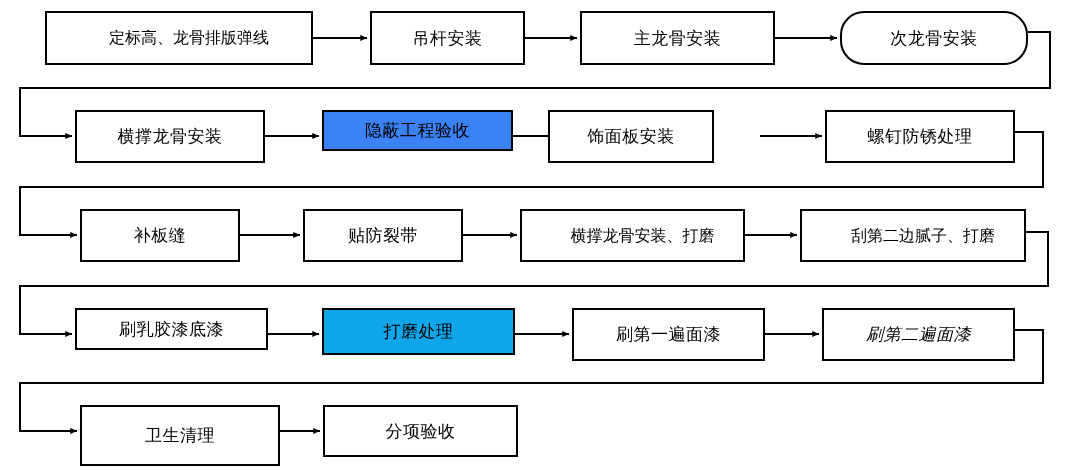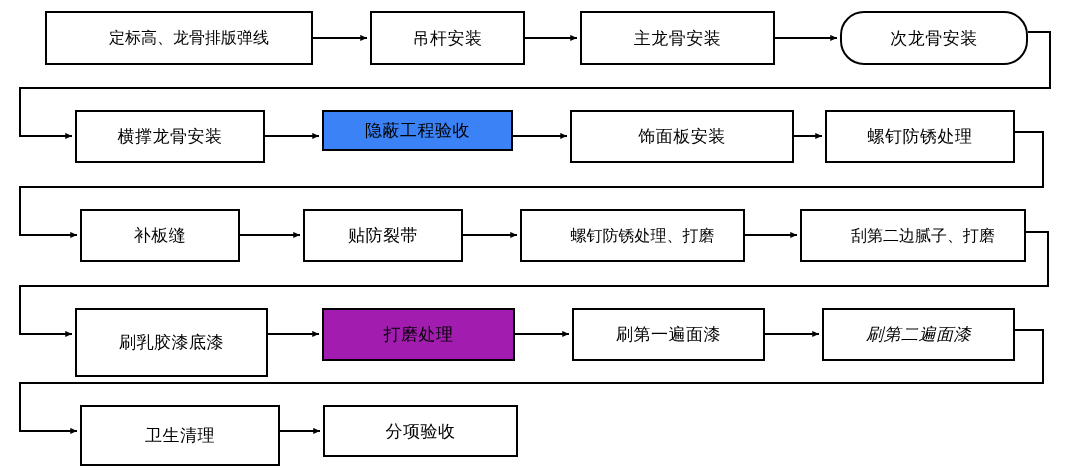--- a/index.html
+++ b/index.html
@@ -94,42 +94,42 @@
       </div>
       <div class="node" style="left: 840px; top: 11px; width: 188px; height: 54px; border-color: rgb(0, 0, 0); background: rgb(255, 255, 255); border-radius: 24px;">
         <span class="node-label" style="color: rgb(0, 0, 0);">次龙骨安装</span>
       </div>
       <div class="node" style="left: 75px; top: 110px; width: 190px; height: 53px; border-color: rgb(0, 0, 0); background: rgb(255, 255, 255);">
         <span class="node-label" style="color: rgb(0, 0, 0);">横撑龙骨安装</span>
       </div>
       <div class="node" style="left: 322px; top: 110px; width: 191px; height: 41px; border-color: rgb(0, 0, 0); background: #3b82f6;">
         <span class="node-label" style="color: rgb(0, 0, 0);">隐蔽工程验收</span>
       </div>
-      <div class="node" style="left: 570px; top: 110px; width: 224px; height: 53px; border-color: rgb(0, 0, 0); background: rgb(255, 255, 255);">
+      <div class="node" style="left: 548px; top: 110px; width: 166px; height: 53px; border-color: rgb(0, 0, 0); background: rgb(255, 255, 255);">
         <span class="node-label" style="color: rgb(0, 0, 0);">饰面板安装</span>
       </div>
       <div class="node" style="left: 825px; top: 110px; width: 190px; height: 53px; border-color: rgb(0, 0, 0); background: rgb(255, 255, 255);">
         <span class="node-label" style="color: rgb(0, 0, 0);">螺钉防锈处理</span>
       </div>
       <div class="node" style="left: 80px; top: 209px; width: 160px; height: 53px; border-color: rgb(0, 0, 0); background: rgb(255, 255, 255);">
         <span class="node-label" style="color: rgb(0, 0, 0);">补板缝</span>
       </div>
       <div class="node" style="left: 303px; top: 209px; width: 160px; height: 53px; border-color: rgb(0, 0, 0); background: rgb(255, 255, 255);">
         <span class="node-label" style="color: rgb(0, 0, 0);">贴防裂带</span>
       </div>
       <div class="node" style="left: 520px; top: 209px; width: 225px; height: 53px; border-color: rgb(0, 0, 0); background: rgb(255, 255, 255);">
-        <span class="node-label small" style="color: rgb(0, 0, 0);">螺钉防锈处理、打磨</span>
+        <span class="node-label small" style="color: rgb(0, 0, 0);">横撑龙骨安装、打磨</span>
       </div>
       <div class="node" style="left: 800px; top: 209px; width: 226px; height: 53px; border-color: rgb(0, 0, 0); background: rgb(255, 255, 255);">
         <span class="node-label small" style="color: rgb(0, 0, 0);">刮第二边腻子、打磨</span>
       </div>
-      <div class="node" style="left: 75px; top: 308px; width: 193px; height: 69px; border-color: rgb(0, 0, 0); background: rgb(255, 255, 255);">
+      <div class="node" style="left: 75px; top: 308px; width: 193px; height: 42px; border-color: rgb(0, 0, 0); background: rgb(255, 255, 255);">
         <span class="node-label" style="color: rgb(0, 0, 0);">刷乳胶漆底漆</span>
       </div>
-      <div class="node" style="left: 322px; top: 308px; width: 193px; height: 53px; border-color: rgb(0, 0, 0); background: #a21caf;">
+      <div class="node" style="left: 322px; top: 308px; width: 193px; height: 47px; border-color: rgb(0, 0, 0); background: #0ea5e9;">
         <span class="node-label" style="color: rgb(0, 0, 0);">打磨处理</span>
       </div>
       <div class="node" style="left: 572px; top: 308px; width: 193px; height: 53px; border-color: rgb(0, 0, 0); background: rgb(255, 255, 255);">
         <span class="node-label" style="color: rgb(0, 0, 0);">刷第一遍面漆</span>
       </div>
       <div class="node" style="left: 822px; top: 308px; width: 193px; height: 53px; border-color: rgb(0, 0, 0); background: rgb(255, 255, 255);">
         <span class="node-label" style="color: rgb(0, 0, 0); font-style: italic;">刷第二遍面漆</span>
       </div>
       <div class="node" style="left: 80px; top: 405px; width: 200px; height: 61px; border-color: rgb(0, 0, 0); background: rgb(255, 255, 255);">
         <span class="node-label" style="color: rgb(0, 0, 0);">卫生清理</span>

